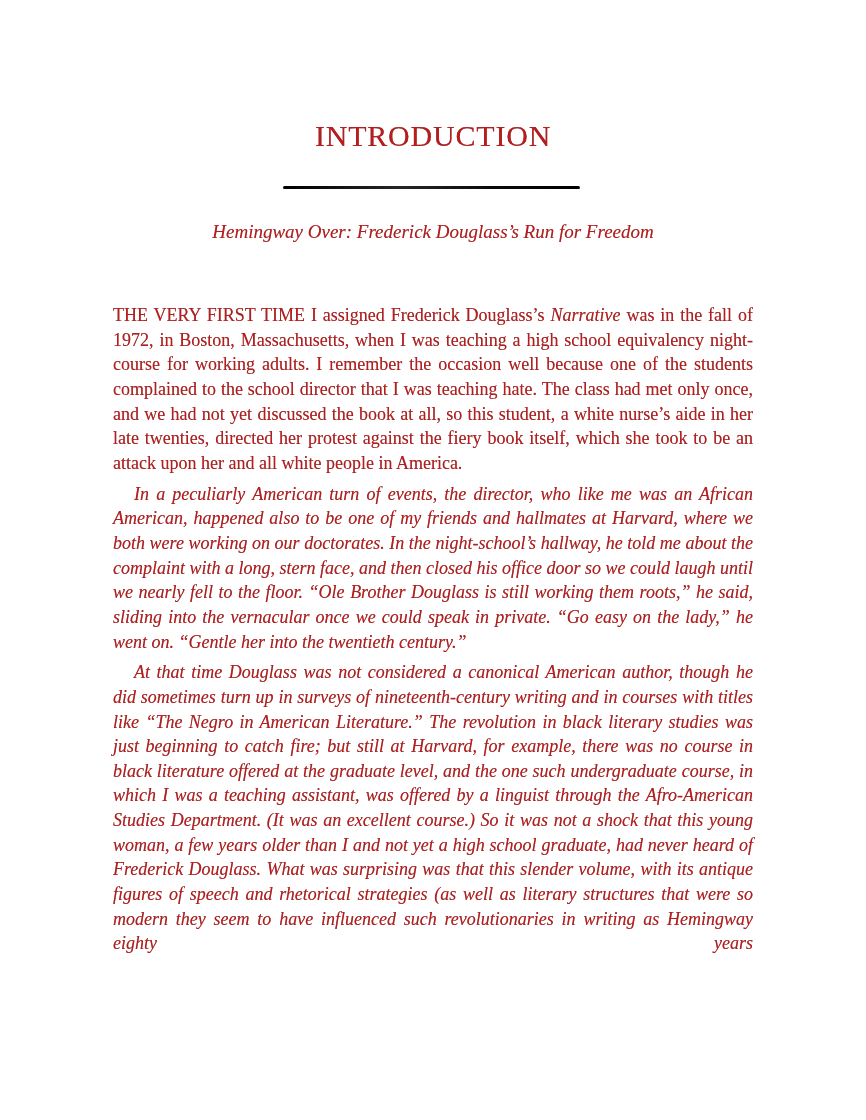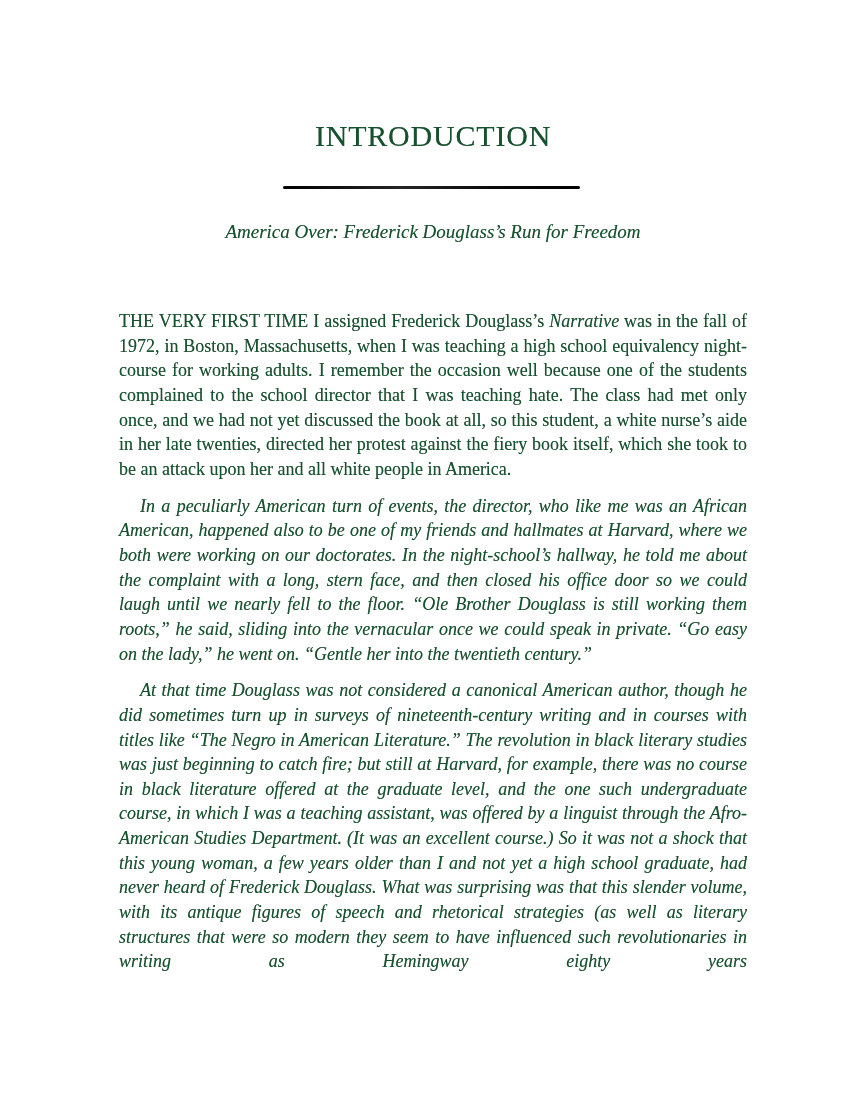--- a/index.html
+++ b/index.html
@@ -53,39 +53,39 @@
     position: absolute;
     top: 297px;
     left: 107px;
     width: 652px;
     font-size: 18px;
     line-height: 24.65px;
     text-align: justify;
     text-shadow: 0 0 0.45px rgba(0,0,0,0.4);
   }
   .body-text p {
-    margin: 12px;
+    margin: 6px;
     padding: 0;
   }
   .body-text p.indent {
     text-indent: 21px;
     font-style: italic;
   }
   .body-text p.cutoff {
     text-align-last: justify;
   }
   .body-text em {
     font-style: italic;
   }
 </style>
 </head>
 <body>
 
-<div class="page" style="background: rgb(255, 255, 255); color: #14532d;">
+<div class="page" style="background: rgb(255, 255, 255); color: #b91c1c;">
   <h1 class="title">INTRODUCTION</h1>
   <div class="rule" style="background-color: rgb(17, 17, 17);"></div>
-  <div class="subtitle">America Over: Frederick Douglass’s Run for Freedom</div>
+  <div class="subtitle">Hemingway Over: Frederick Douglass’s Run for Freedom</div>
   <div class="body-text">
       <p class=""><span>THE VERY FIRST TIME I assigned Frederick Douglass’s </span><em>Narrative</em><span> was in the fall of 1972, in Boston, Massachusetts, when I was teaching a high school equivalency night-course for working adults. I remember the occasion well because one of the students complained to the school director that I was teaching hate. The class had met only once, and we had not yet discussed the book at all, so this student, a white nurse’s aide in her late twenties, directed her protest against the fiery book itself, which she took to be an attack upon her and all white people in America.</span></p>
       <p class="indent "><span>In a peculiarly American turn of events, the director, who like me was an African American, happened also to be one of my friends and hallmates at Harvard, where we both were working on our doctorates. In the night-school’s hallway, he told me about the complaint with a long, stern face, and then closed his office door so we could laugh until we nearly fell to the floor. “Ole Brother Douglass is still working them roots,” he said, sliding into the vernacular once we could speak in private. “Go easy on the lady,” he went on. “Gentle her into the twentieth century.”</span></p>
       <p class="indent cutoff"><span>At that time Douglass was not considered a canonical American author, though he did sometimes turn up in surveys of nineteenth-century writing and in courses with titles like “The Negro in American Literature.” The revolution in black literary studies was just beginning to catch fire; but still at Harvard, for example, there was no course in black literature offered at the graduate level, and the one such undergraduate course, in which I was a teaching assistant, was offered by a linguist through the Afro-American Studies Department. (It was an excellent course.) So it was not a shock that this young woman, a few years older than I and not yet a high school graduate, had never heard of Frederick Douglass. What was surprising was that this slender volume, with its antique figures of speech and rhetorical strategies (as well as literary structures that were so modern they seem to have influenced such revolutionaries in writing as Hemingway eighty years</span></p>
     </div>
 </div>
 
 </body></html>

